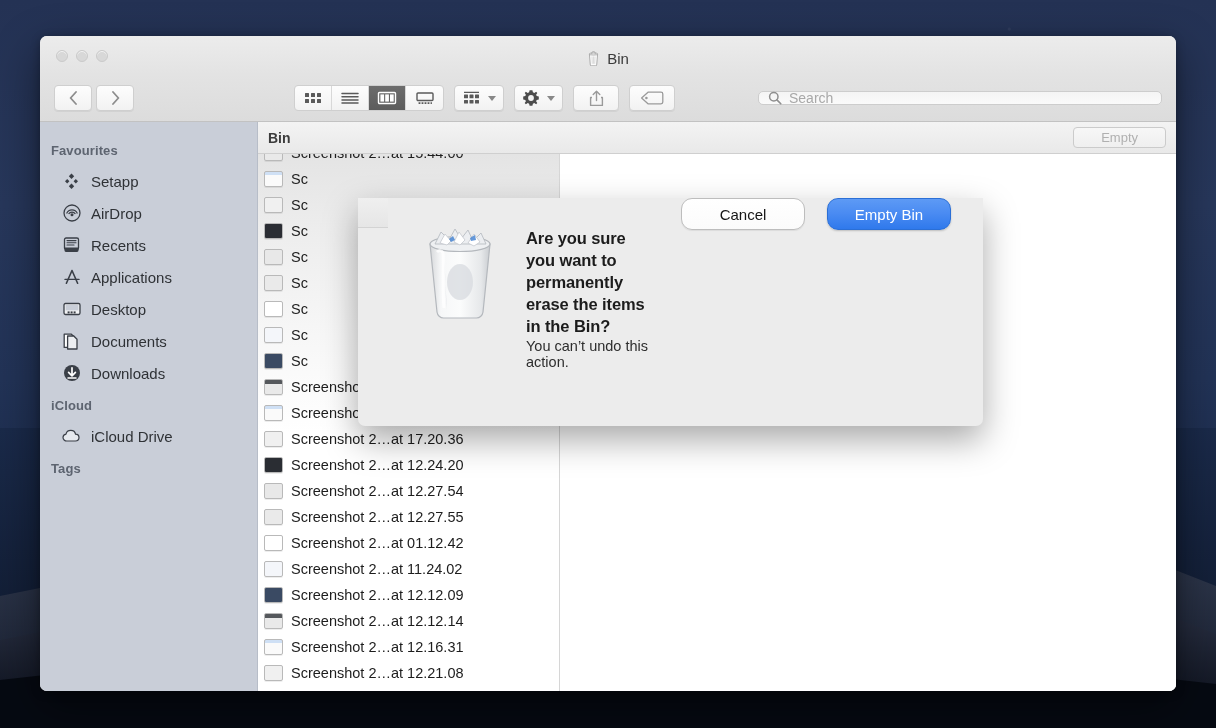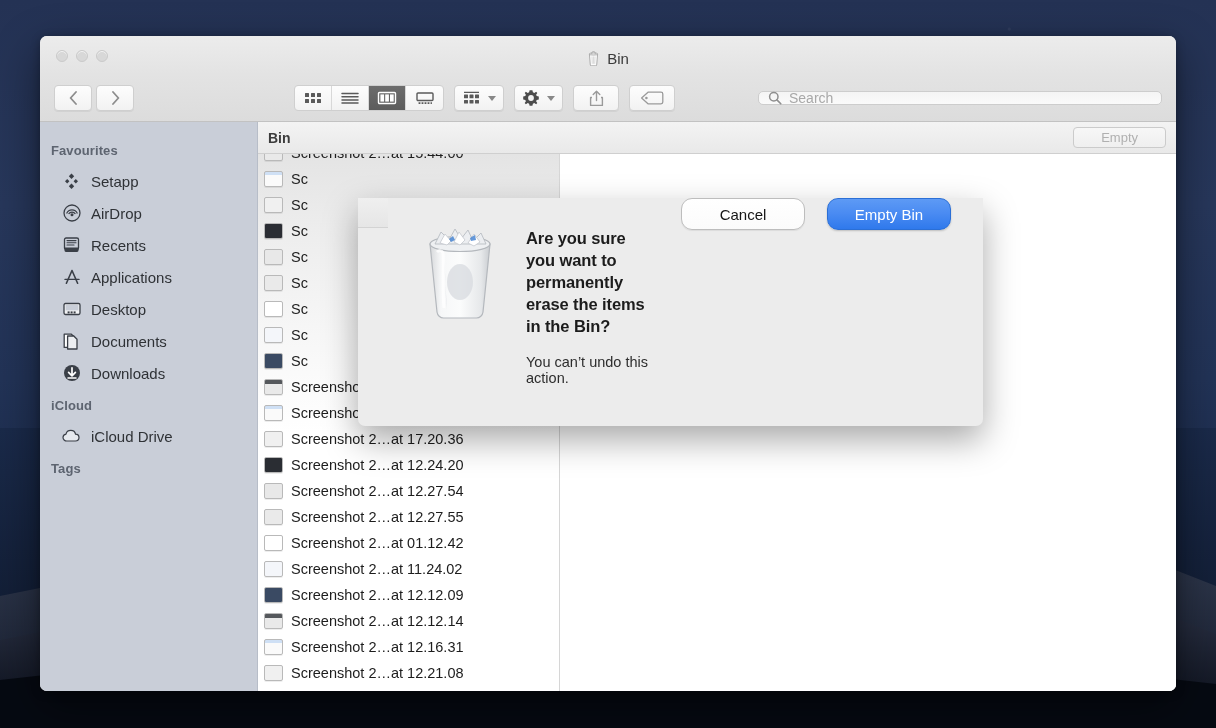--- a/index.html
+++ b/index.html
@@ -154,21 +154,21 @@
   .sheet-top { height:30px; flex:0 0 30px;
     background:linear-gradient(180deg,#efefef,#e6e6e6);
     border-bottom:1px solid #d3d3d3; }
   .sheet-body { flex:1; display:flex; padding:22px 28px 0 26px; gap:20px; }
   .sheet-trash { width:92px; flex:0 0 92px; display:flex; justify-content:center; }
   .sheet-text { flex:1; padding-top:8px; }
   .sheet-head {
     font-size:16.5px; font-weight:700; color:#1c1c1c; line-height:1.33;
     letter-spacing:-.1px;
   }
-  .sheet-sub { font-size:14.5px; color:#2d2d2d; margin-top:16px; }
+  .sheet-sub { font-size:14.5px; color:#2d2d2d; margin-top:0; }
   .sheet-btns {
     display:flex; justify-content:flex-end; gap:22px;
     padding:0 32px 20px 0;
   }
   .btn {
     height:32px; min-width:124px; border-radius:11px; font-size:15px;
     display:flex; align-items:center; justify-content:center;
     border:1px solid #bdbdbd;
     background: linear-gradient(180deg,#ffffff,#fbfbfb);
     color:#151515;

